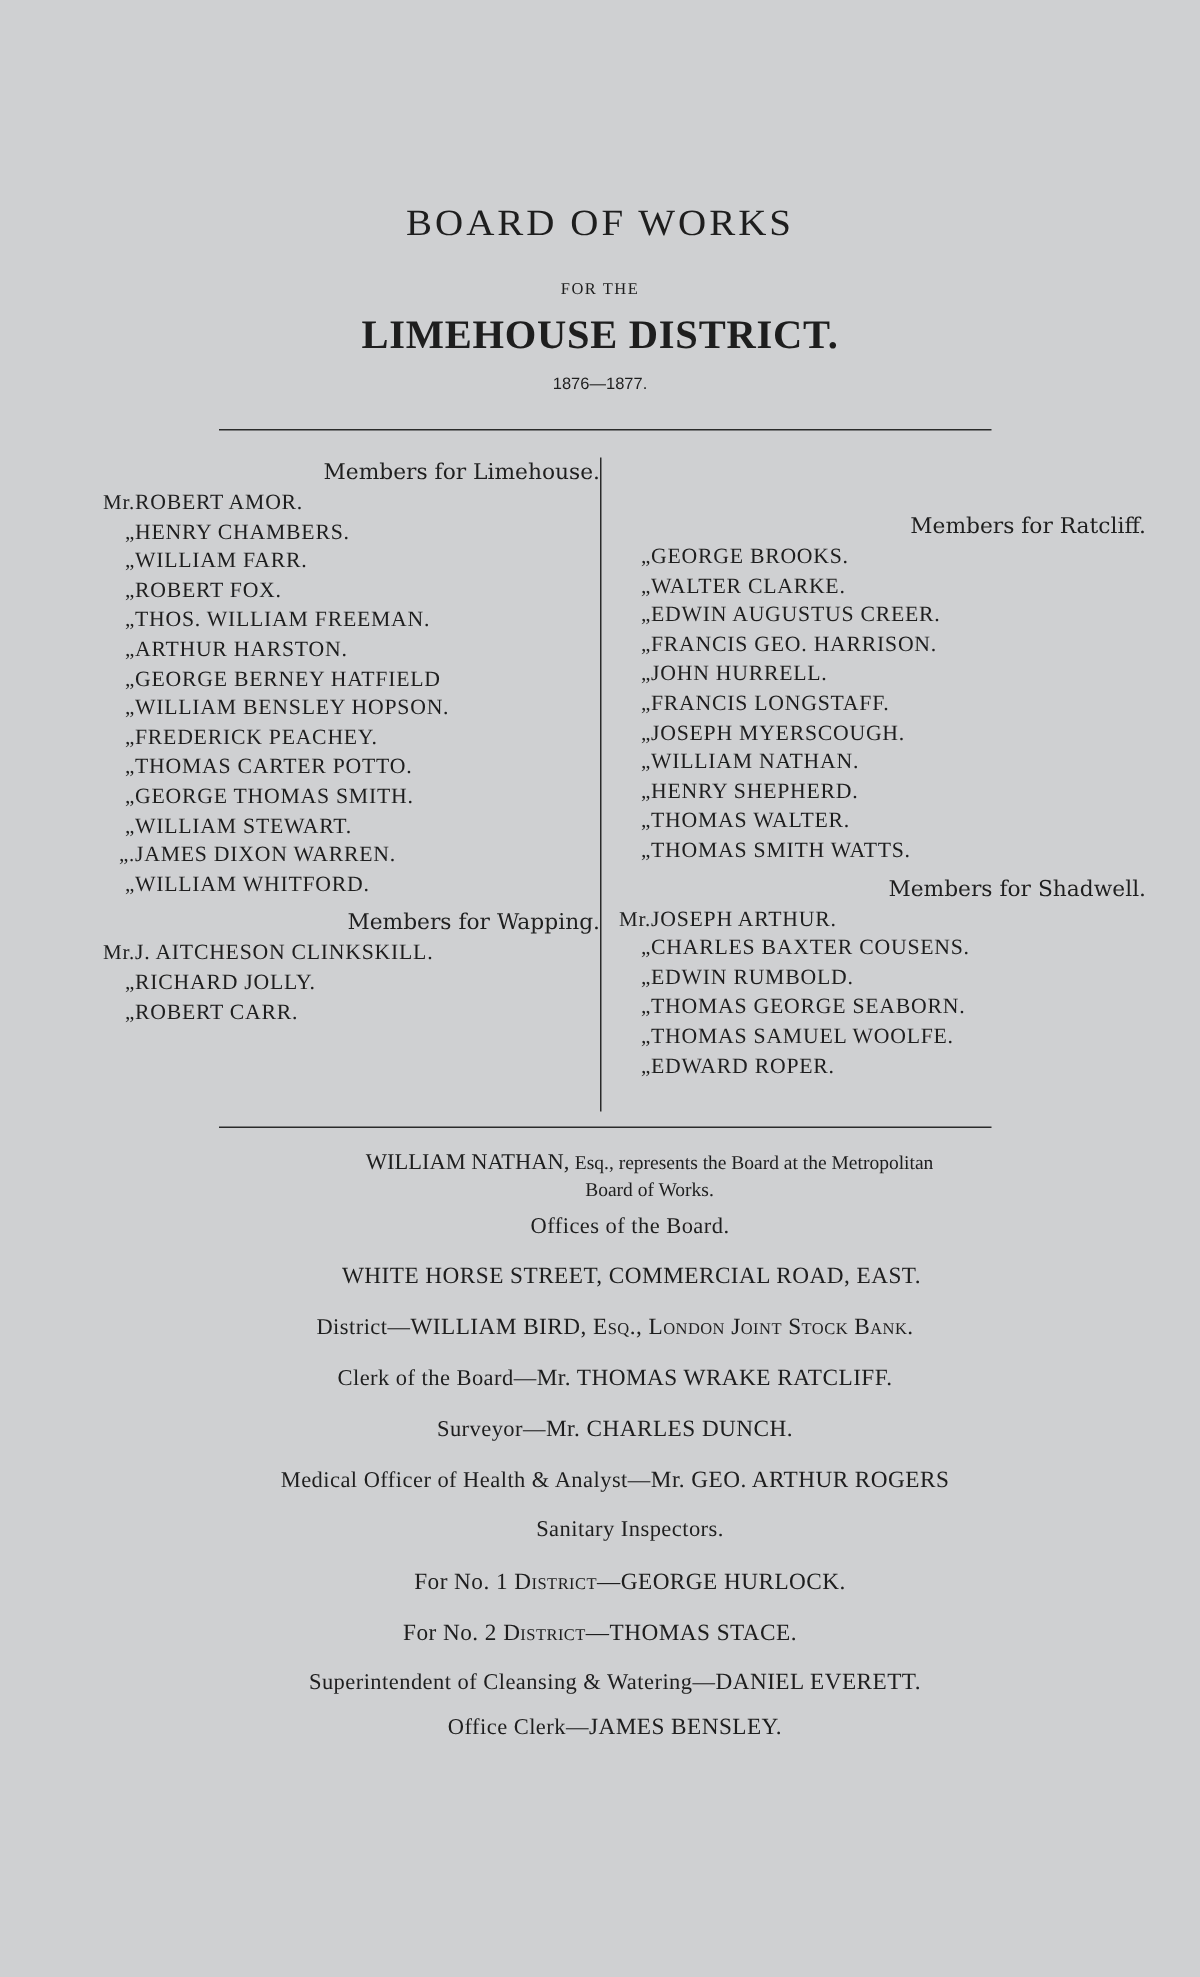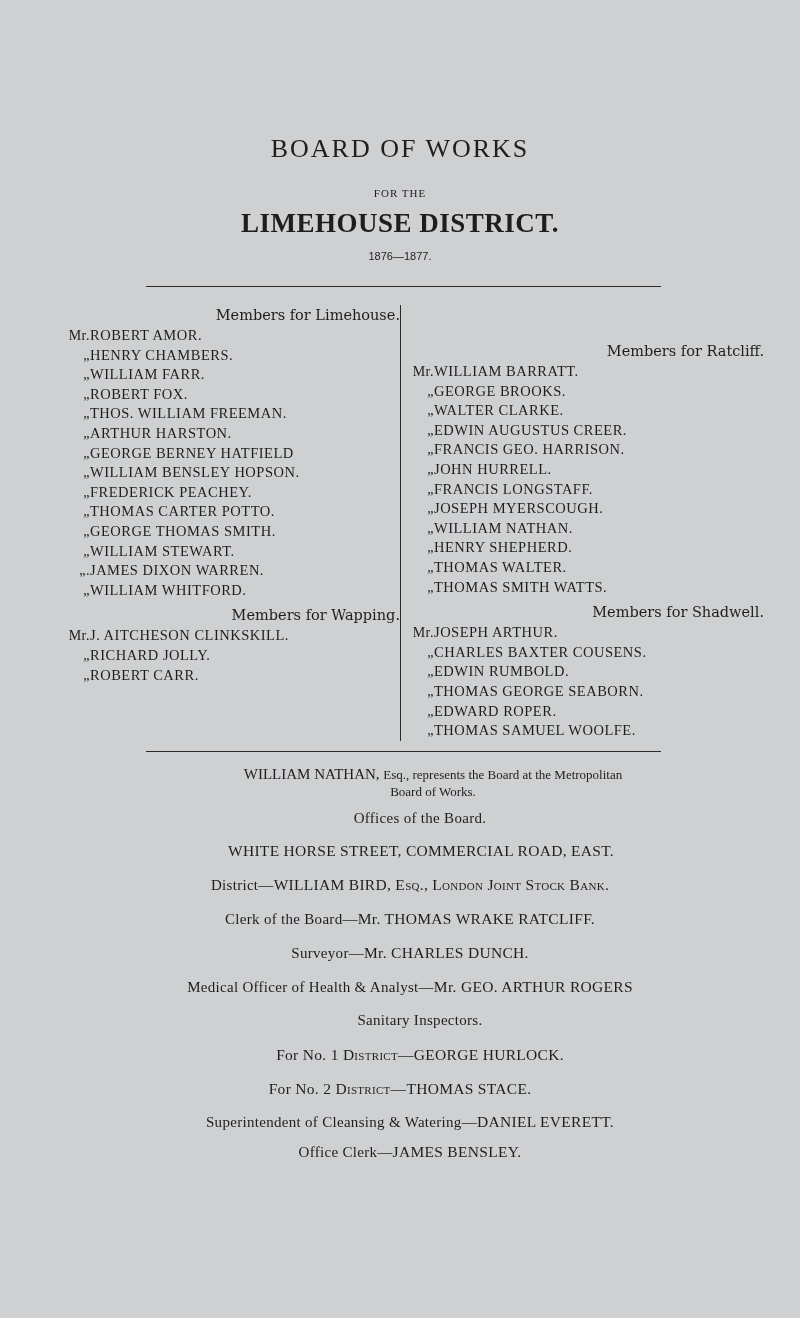--- a/index.html
+++ b/index.html
@@ -72,41 +72,40 @@
     <div id="left-s1">
         <div class="row"><span class="pfx">Mr.</span><span>J. AITCHESON CLINKSKILL.</span></div>
         <div class="row"><span class="pfx ditto">„</span><span>RICHARD JOLLY.</span></div>
         <div class="row"><span class="pfx ditto">„</span><span>ROBERT CARR.</span></div>
       </div>
   </div>
 
   <div class="col" style="left:404px; top:304px; width:360px;margin-top:36px;">
     <div class="heading">Members for Ratcliff.</div>
     <div id="right-s0">
-        <div class="row"><span class="pfx">Mr.</span><span>WILLIAM BARRATT.</span></div>
         <div class="row"><span class="pfx ditto">„</span><span>GEORGE BROOKS.</span></div>
         <div class="row"><span class="pfx ditto">„</span><span>WALTER CLARKE.</span></div>
         <div class="row"><span class="pfx ditto">„</span><span>EDWIN AUGUSTUS CREER.</span></div>
         <div class="row"><span class="pfx ditto">„</span><span>FRANCIS GEO. HARRISON.</span></div>
         <div class="row"><span class="pfx ditto">„</span><span>JOHN HURRELL.</span></div>
         <div class="row"><span class="pfx ditto">„</span><span>FRANCIS LONGSTAFF.</span></div>
         <div class="row"><span class="pfx ditto">„</span><span>JOSEPH MYERSCOUGH.</span></div>
         <div class="row"><span class="pfx ditto">„</span><span>WILLIAM NATHAN.</span></div>
         <div class="row"><span class="pfx ditto">„</span><span>HENRY SHEPHERD.</span></div>
         <div class="row"><span class="pfx ditto">„</span><span>THOMAS WALTER.</span></div>
         <div class="row"><span class="pfx ditto">„</span><span>THOMAS SMITH WATTS.</span></div>
       </div>
     <div class="heading" style="margin-top:4px;">Members for Shadwell.</div>
     <div id="right-s1">
         <div class="row"><span class="pfx">Mr.</span><span>JOSEPH ARTHUR.</span></div>
         <div class="row"><span class="pfx ditto">„</span><span>CHARLES BAXTER COUSENS.</span></div>
         <div class="row"><span class="pfx ditto">„</span><span>EDWIN RUMBOLD.</span></div>
         <div class="row"><span class="pfx ditto">„</span><span>THOMAS GEORGE SEABORN.</span></div>
+        <div class="row"><span class="pfx ditto">„</span><span>THOMAS SAMUEL WOOLFE.</span></div>
         <div class="row"><span class="pfx ditto">„</span><span>EDWARD ROPER.</span></div>
-        <div class="row"><span class="pfx ditto">„</span><span>THOMAS SAMUEL WOOLFE.</span></div>
       </div>
   </div>
 
   <div class="rule" style="top:751px"></div>
 
   <div class="text-block para">
     <div>
       <span style="font-size:15px">WILLIAM NATHAN,</span>
       <span class="sm">Esq., represents the Board at the Metropolitan</span>
     </div>

